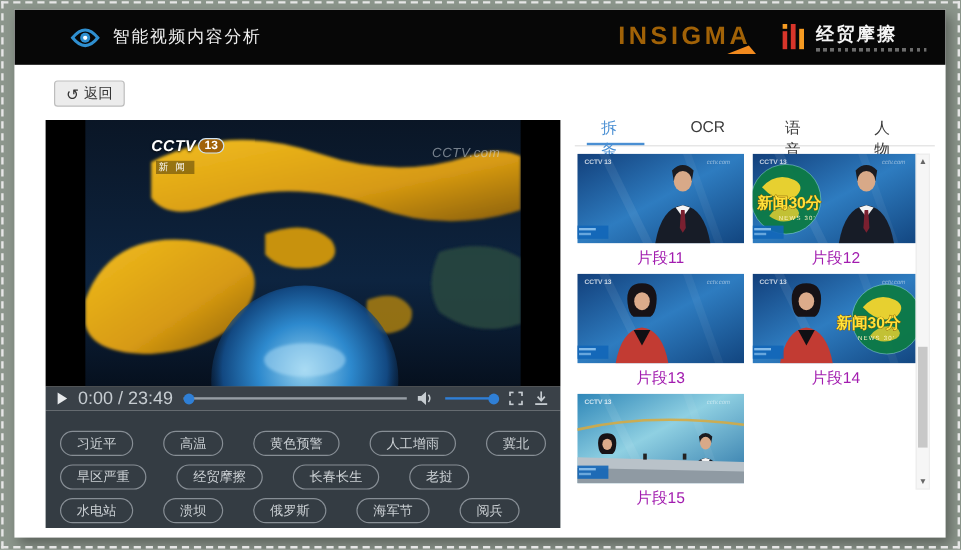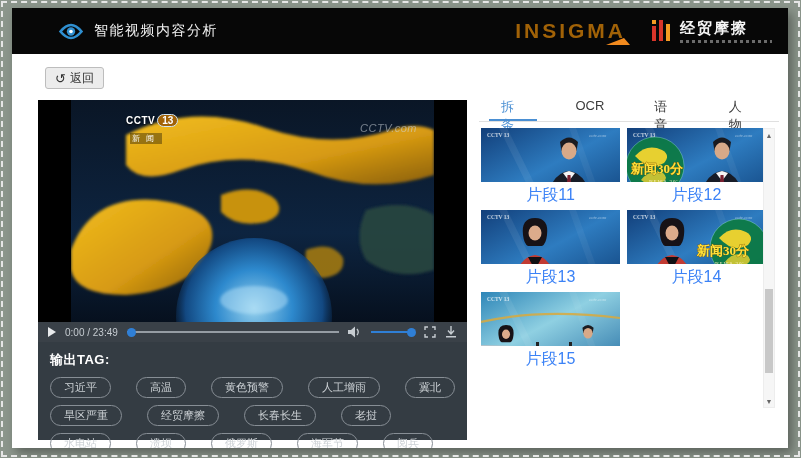--- a/index.html
+++ b/index.html
@@ -31,34 +31,34 @@
     display:inline-flex; align-items:center; gap:4px; font-size:12px; color:#333;
     cursor:pointer; }
   .back-icon { font-size:13px; line-height:1; color:#333; }
 
   
   .player { position:absolute; left:26px; top:92px; width:429px; }
   .screen { position:relative; width:429px; height:222px; background:#000; overflow:hidden; }
   .screen svg.frame { position:absolute; left:33px; top:0; width:363px; height:222px; }
   .cctv-logo { position:absolute; left:88px; top:14px; color:#fff; }
   .cctv-row { display:flex; align-items:center; gap:2px; }
-  .cctv-word { font-weight:bold; font-size:10px; letter-spacing:.5px;
+  .cctv-word { font-weight:bold; font-style:italic; font-size:13px; letter-spacing:.5px;
     text-shadow:0 1px 2px rgba(0,0,0,.8); }
   .cctv-ch { background:#a16207; border-radius:8px; padding:0 4px; font-size:10px;
     font-weight:bold; border:1px solid #cfe3f3; }
   .cctv-sub { font-size:8px; letter-spacing:6px; margin-top:2px; margin-left:4px;
     background:rgba(0,0,0,.35); display:inline-block; padding:0 2px; }
   .watermark { position:absolute; right:50px; top:22px; color:#cfd6dc; opacity:.55;
     font-size:11px; font-style:italic; letter-spacing:.5px; }
 
   .controls { width:429px; height:20px; background:#3a4148; display:flex;
     align-items:center; padding:0 10px; gap:9px; }
   .play-btn { width:0; height:0; border-left:8px solid #e8eaec;
     border-top:5px solid transparent; border-bottom:5px solid transparent; cursor:pointer; }
-  .time-label { color:#c6ccd1; font-size:10px; white-space:nowrap; }
+  .time-label { color:#c6ccd1; font-size:15px; white-space:nowrap; }
   .progress { flex:1; position:relative; height:2px; background:#969da4; cursor:pointer; }
   .progress .knob { position:absolute; left:0; top:-3.5px; width:9px; height:9px;
     border-radius:50%; background:#2f7fd6; }
   .vol-slider { width:44px; position:relative; height:2px; background:#2f7fd6; cursor:pointer; }
   .vol-slider .knob { position:absolute; right:-1px; top:-3.5px; width:9px; height:9px;
     border-radius:50%; background:#2f7fd6; }
   .ctl-icon { display:flex; align-items:center; cursor:pointer; }
 
   
   .tags-panel { position:absolute; left:26px; top:334px; width:429px; height:98px;
@@ -71,23 +71,23 @@
   
   .right-panel { position:absolute; left:467px; top:87px; width:300px; height:353px; }
   .tabs { display:flex; gap:12px; border-bottom:1px solid #e0e0e0; padding-left:10px; height:27px; }
   .tab { font-size:13px; color:#3c3c3c; padding:3px 12px 8px 12px; margin-right:14px;
     cursor:pointer; }
   .tab.active { color:#4a8fd3; border-bottom:2px solid #4a8fd3; }
 
   .clips { position:absolute; left:2px; top:33px; width:286px;
     display:grid; grid-template-columns:139px 139px; column-gap:7px; row-gap:2px; }
   .clip { display:flex; flex-direction:column; align-items:center; cursor:pointer; }
-  .thumb { width:139px; height:54px; position:relative; overflow:hidden;font-family:Liberation Serif, serif; }
+  .thumb { width:139px; height:75px; position:relative; overflow:hidden; }
   .thumb svg { display:block; }
-  .clip-label { font-size:16px; color:#3b82f6; margin:3px 0 2px 0; }
+  .clip-label { font-size:13px; color:#a21caf; margin:3px 0 2px 0; }
 
   
   .scrollbar { position:absolute; left:751px; top:120px; width:12px; height:280px;
     background:#f6f6f6; border:1px solid #ededed; }
   .scroll-arrow { position:absolute; left:0; width:10px; height:12px; color:#666;
     font-size:7px; display:flex; align-items:center; justify-content:center; cursor:pointer; }
   .scroll-arrow.up { top:0; }
   .scroll-arrow.down { bottom:0; }
   .scroll-thumb { position:absolute; left:1px; width:8px; top:160px; height:84px;
     background:#c8c8c8; cursor:pointer; }
@@ -202,21 +202,20 @@
       <span class="ctl-icon">
         <svg width="12" height="12" viewBox="0 0 12 12">
           <path d="M6,0 L6,7 M3,4.5 L6,8 L9,4.5" stroke="#c6ccd1" stroke-width="1.4" fill="none"></path>
           <rect x="1" y="10" width="10" height="1.5" fill="#c6ccd1"></rect>
         </svg>
       </span>
     </div>
   </div>
 
   <div class="tags-panel">
-    <div class="tags-heading">输出TAG:</div>
     <div class="tag-list" id="tag-list">
         <span class="tag-pill">习近平</span>
         <span class="tag-pill">高温</span>
         <span class="tag-pill">黄色预警</span>
         <span class="tag-pill">人工增雨</span>
         <span class="tag-pill">冀北</span>
         <span class="tag-pill">旱区严重</span>
         <span class="tag-pill">经贸摩擦</span>
         <span class="tag-pill">长春长生</span>
         <span class="tag-pill">老挝</span>

